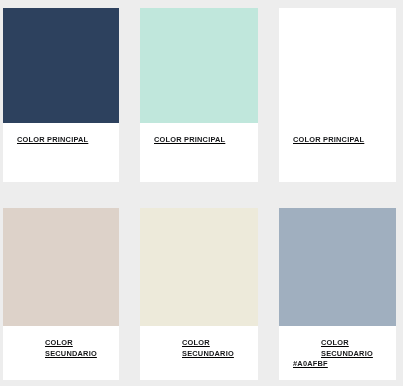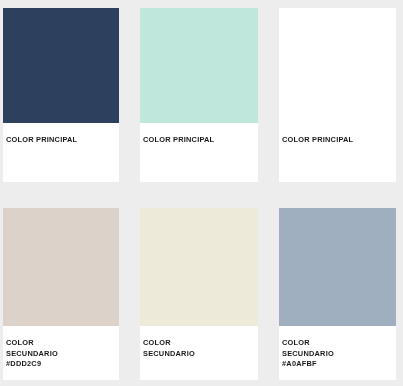--- a/index.html
+++ b/index.html
@@ -41,38 +41,40 @@
   }
   .row-1 .card-swatch { height: 115px; }
   .row-2 .card-swatch { height: 118px; }
 
   
   .card-swatch.is-white {
     background: #ffffff;
   }
 
   .card-label {
-    padding: 12px 9px 0 3px;
+    padding: 12px 9px 0 14px;
     box-sizing: border-box;
     flex: 1 1 auto;
+    text-decoration: underline;
   }
   .label-name,
   .label-hex {
     display: block;
     font-size: 7.4px;
     line-height: 10.5px;
     font-weight: bold;
     letter-spacing: 0.22px;
     color: #17181a;
     text-transform: uppercase;
     white-space: normal;
   }
   
   .row-2 .label-name {
     max-width: 62px;
+    margin-left: 28px;
   }
 </style>
 </head>
 <body style="background: rgb(237, 237, 237);">
 
 <div class="palette-grid">
 
   <div class="swatch-card row-1 col-1">
     <div class="card-swatch" style="background: rgb(45, 65, 94);"></div>
     <div class="card-label">
@@ -91,21 +93,20 @@
     <div class="card-swatch is-white" style="background: rgb(255, 255, 255);"></div>
     <div class="card-label">
       <span class="label-name">COLOR PRINCIPAL</span>
     </div>
   </div>
 
   <div class="swatch-card row-2 col-1">
     <div class="card-swatch" style="background: rgb(221, 210, 201);"></div>
     <div class="card-label">
       <span class="label-name">COLOR SECUNDARIO</span>
-      <span class="label-hex">#DDD2C9</span>
     </div>
   </div>
 
   <div class="swatch-card row-2 col-2">
     <div class="card-swatch" style="background: rgb(237, 234, 218);"></div>
     <div class="card-label">
       <span class="label-name">COLOR SECUNDARIO</span>
     </div>
   </div>
 

